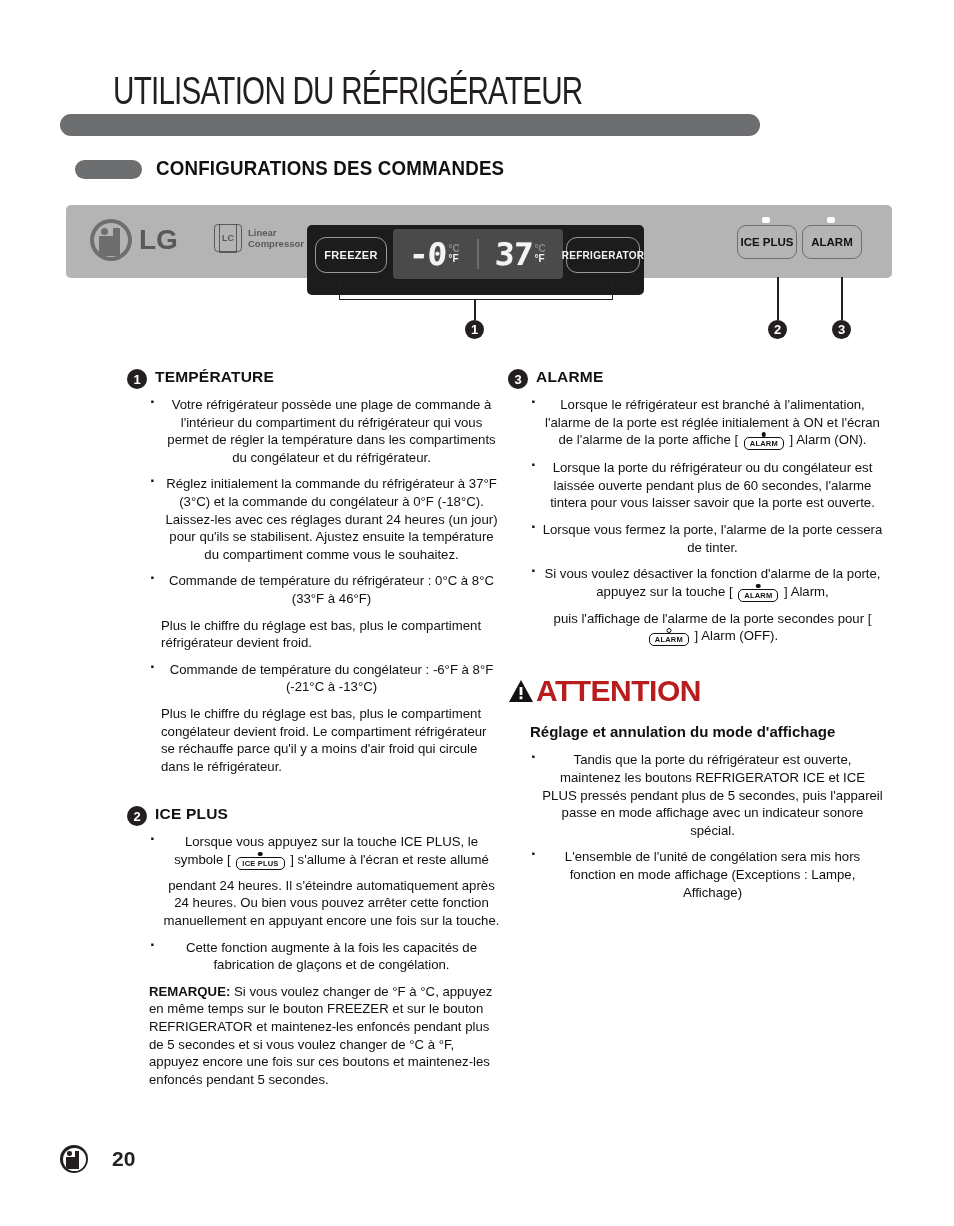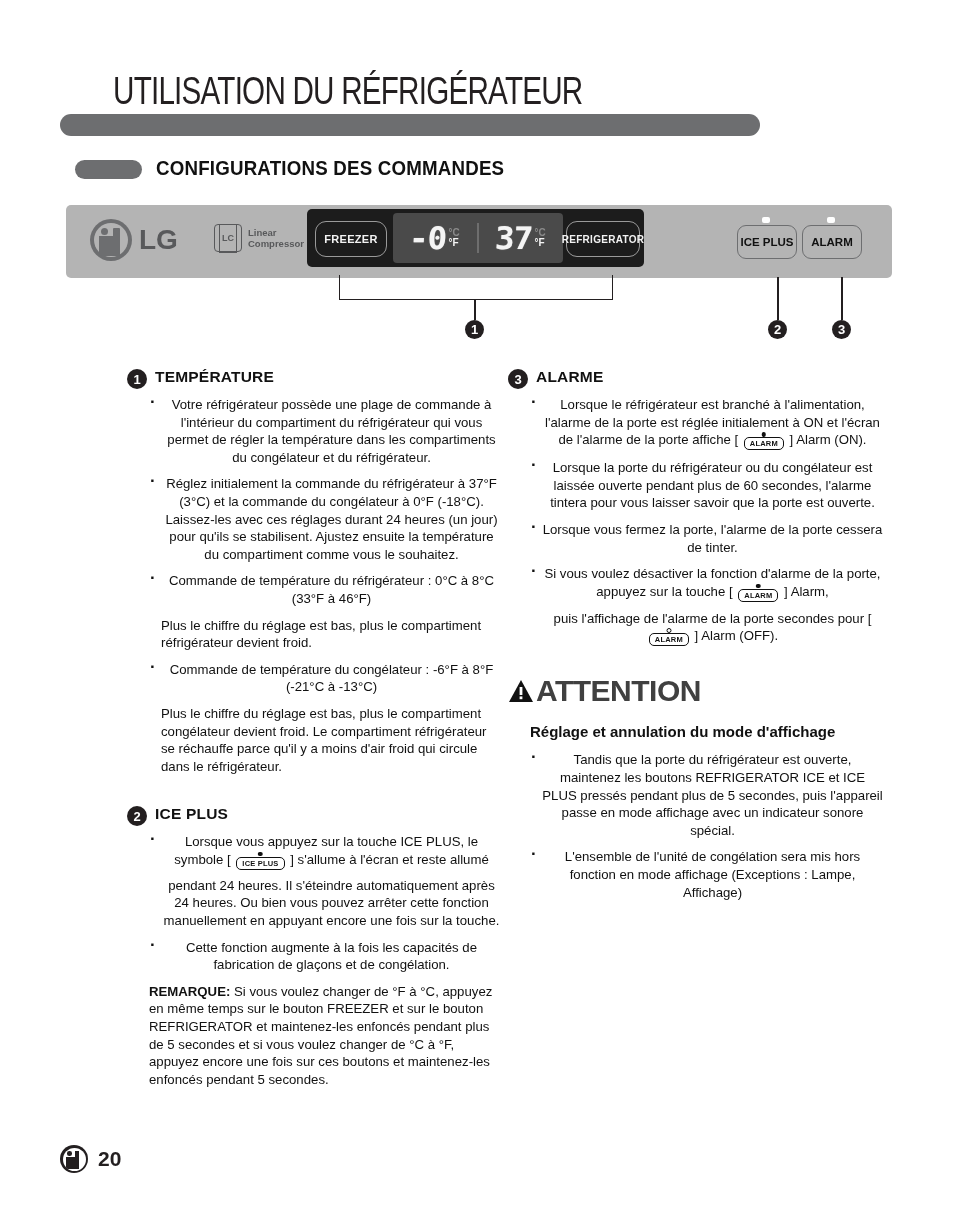--- a/index.html
+++ b/index.html
@@ -84,21 +84,21 @@
   .lc-inner{
     border:1.4px solid #58595b;font-size:9px;font-weight:bold;color:#58595b;
     padding:8px 2px;line-height:11px;
   }
   .lc-label{
     font-size:9.5px;line-height:11px;color:#58595b;font-weight:bold;
     font-family:"Liberation Sans Narrow","Liberation Sans",sans-serif;
   }
 
   .black-panel{
-    position:absolute;left:241px;top:4px;width:337px;height:58px;
+    position:absolute;left:241px;top:20px;width:337px;height:70px;
     background:#1c1c1c;border-radius:5px;
   }
   .pbtn{
     position:absolute;top:12px;width:70px;height:34px;
     border:1.6px solid #9a9a9a;border-radius:11px;
     display:flex;align-items:center;justify-content:center;
     color:#f2f2f2;font-size:11px;font-weight:bold;letter-spacing:0.3px;
     font-family:"Liberation Sans Narrow","Liberation Sans",sans-serif;
     background:#1c1c1c;
   }
@@ -194,28 +194,28 @@
 
   
   .attention{
     display:flex;align-items:center;gap:2px;margin:28px 0 14px 0;
   }
   .warn-tri{
     width:26px;height:24px;position:relative;flex:0 0 26px;
   }
   .warn-tri svg{display:block;}
   .attention h2{
-    margin:0;font-size:30px;font-weight:bold;letter-spacing:-0.5px;color:#404040;text-align:right;
+    margin:0;font-size:30px;font-weight:bold;letter-spacing:-0.5px;color:#b91c1c;text-align:right;
   }
   .sub-head{
     margin:0 0 9px 22px;font-size:15px;font-weight:bold;line-height:20px;color:#111;
   }
 
   
-  .footer{position:absolute;left:60px;top:1145px;display:flex;align-items:center;gap:10px;}
+  .footer{position:absolute;left:60px;top:1145px;display:flex;align-items:center;gap:24px;}
   .lg-foot-circle{
     width:28px;height:28px;border-radius:50%;background:#231f20;position:relative;
   }
   .lg-foot-circle:after{
     content:"";position:absolute;left:2.5px;top:2.5px;width:23px;height:23px;border-radius:50%;
     background:#fff;
   }
   .lg-foot-circle .fdot{position:absolute;left:7px;top:6px;width:4.5px;height:4.5px;border-radius:50%;background:#231f20;z-index:3;}
   .lg-foot-circle .fnose{position:absolute;left:14.5px;top:6px;width:4px;height:18px;background:#231f20;z-index:3;}
   .lg-foot-circle .fmouth{position:absolute;left:6px;top:12px;width:10px;height:12px;background:#231f20;z-index:2;border-bottom-left-radius:2px;}

